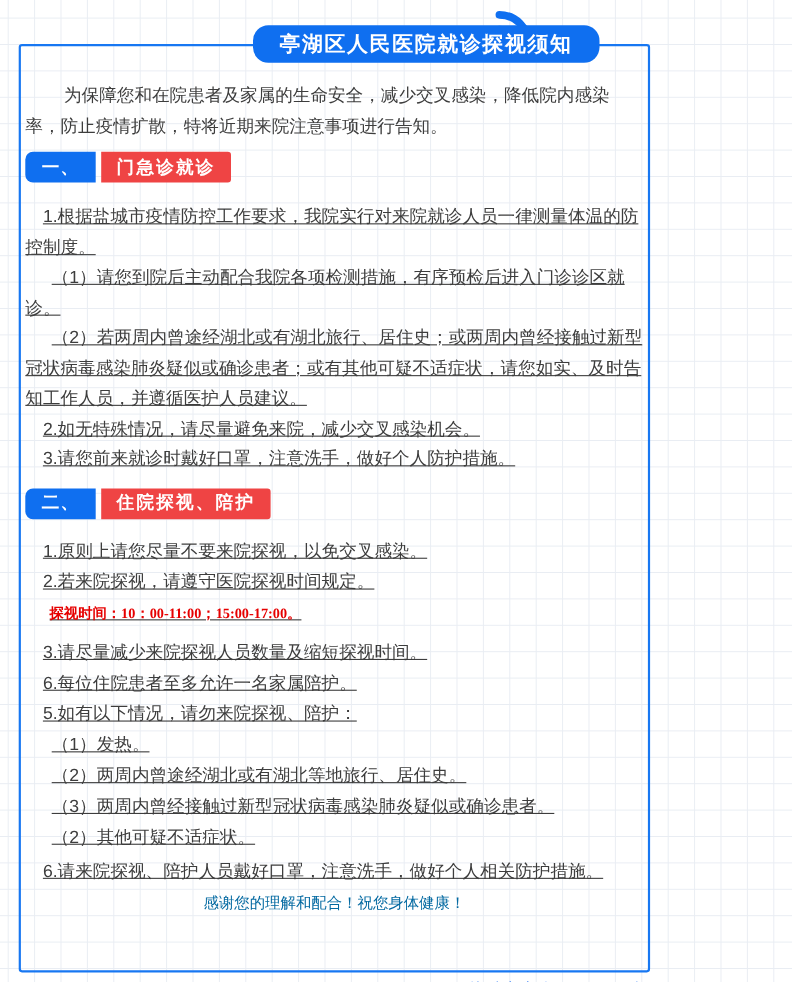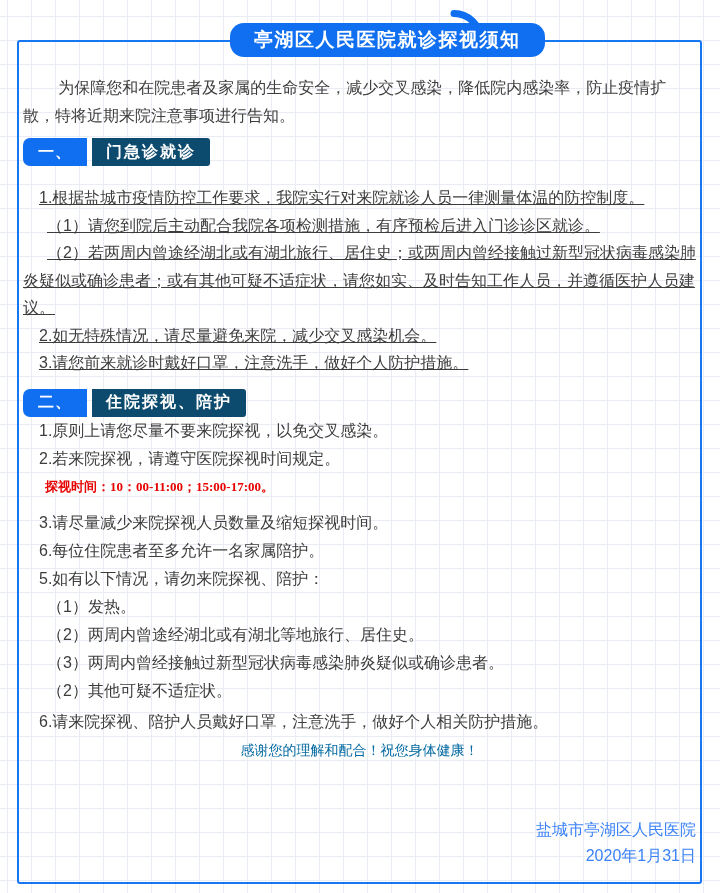--- a/index.html
+++ b/index.html
@@ -12,21 +12,21 @@
     background-color: #ffffff;
     background-image:
       linear-gradient(to right, #e9edf3 1px, transparent 1px),
       linear-gradient(to bottom, #e9edf3 1px, transparent 1px);
     background-size: 24px 24px;
     background-position: 7px 16px;
   }
   .board {
     position: absolute;
     left: 17px; top: 40px;
-    width: 685px; height: 844px;
+    width: 574px; height: 844px;
     border: 2px solid #1777f2;
     border-radius: 3px;
   }
   .title-pill {
     position: absolute;
     left: 211px; top: -19px;
     height: 34px;
     padding: 0 24px;
     background: #0f6ff0;
     border-radius: 14px;
@@ -65,31 +65,31 @@
     background: #0f6ff0;
     border-radius: 7px 0 0 7px;
     color: #fff;
     font-weight: bold;
     font-size: 16px;
     display: flex; align-items: center; justify-content: center;
     letter-spacing: 1px;
   }
   .sec-title {
     margin-left: 5px;
-    background: #0c4a6e;
+    background: #ef4444;
     border-radius: 0 3px 3px 0;
     color: #fff;
     font-weight: bold;
     font-size: 16px;
     letter-spacing: 2px;
     padding: 0 14px;
     display: flex; align-items: center;
   }
   .sec-body-1 { margin-top: 18px; line-height: 27.5px; text-decoration: underline; }
-  .sec-body-2 { line-height: 28px; }
+  .sec-body-2 { margin-top: 16px; line-height: 28px; text-decoration: underline; }
   .item    { text-indent: 1em; }
   .subitem { text-indent: 1.5em; }
   .highlight {
     text-indent: 1.7em;
     color: #e60000;
     font-weight: bold;
     font-size: 13px;
     font-family: "Liberation Serif", "DejaVu Serif", serif;
     margin-bottom: 8px;
   }

